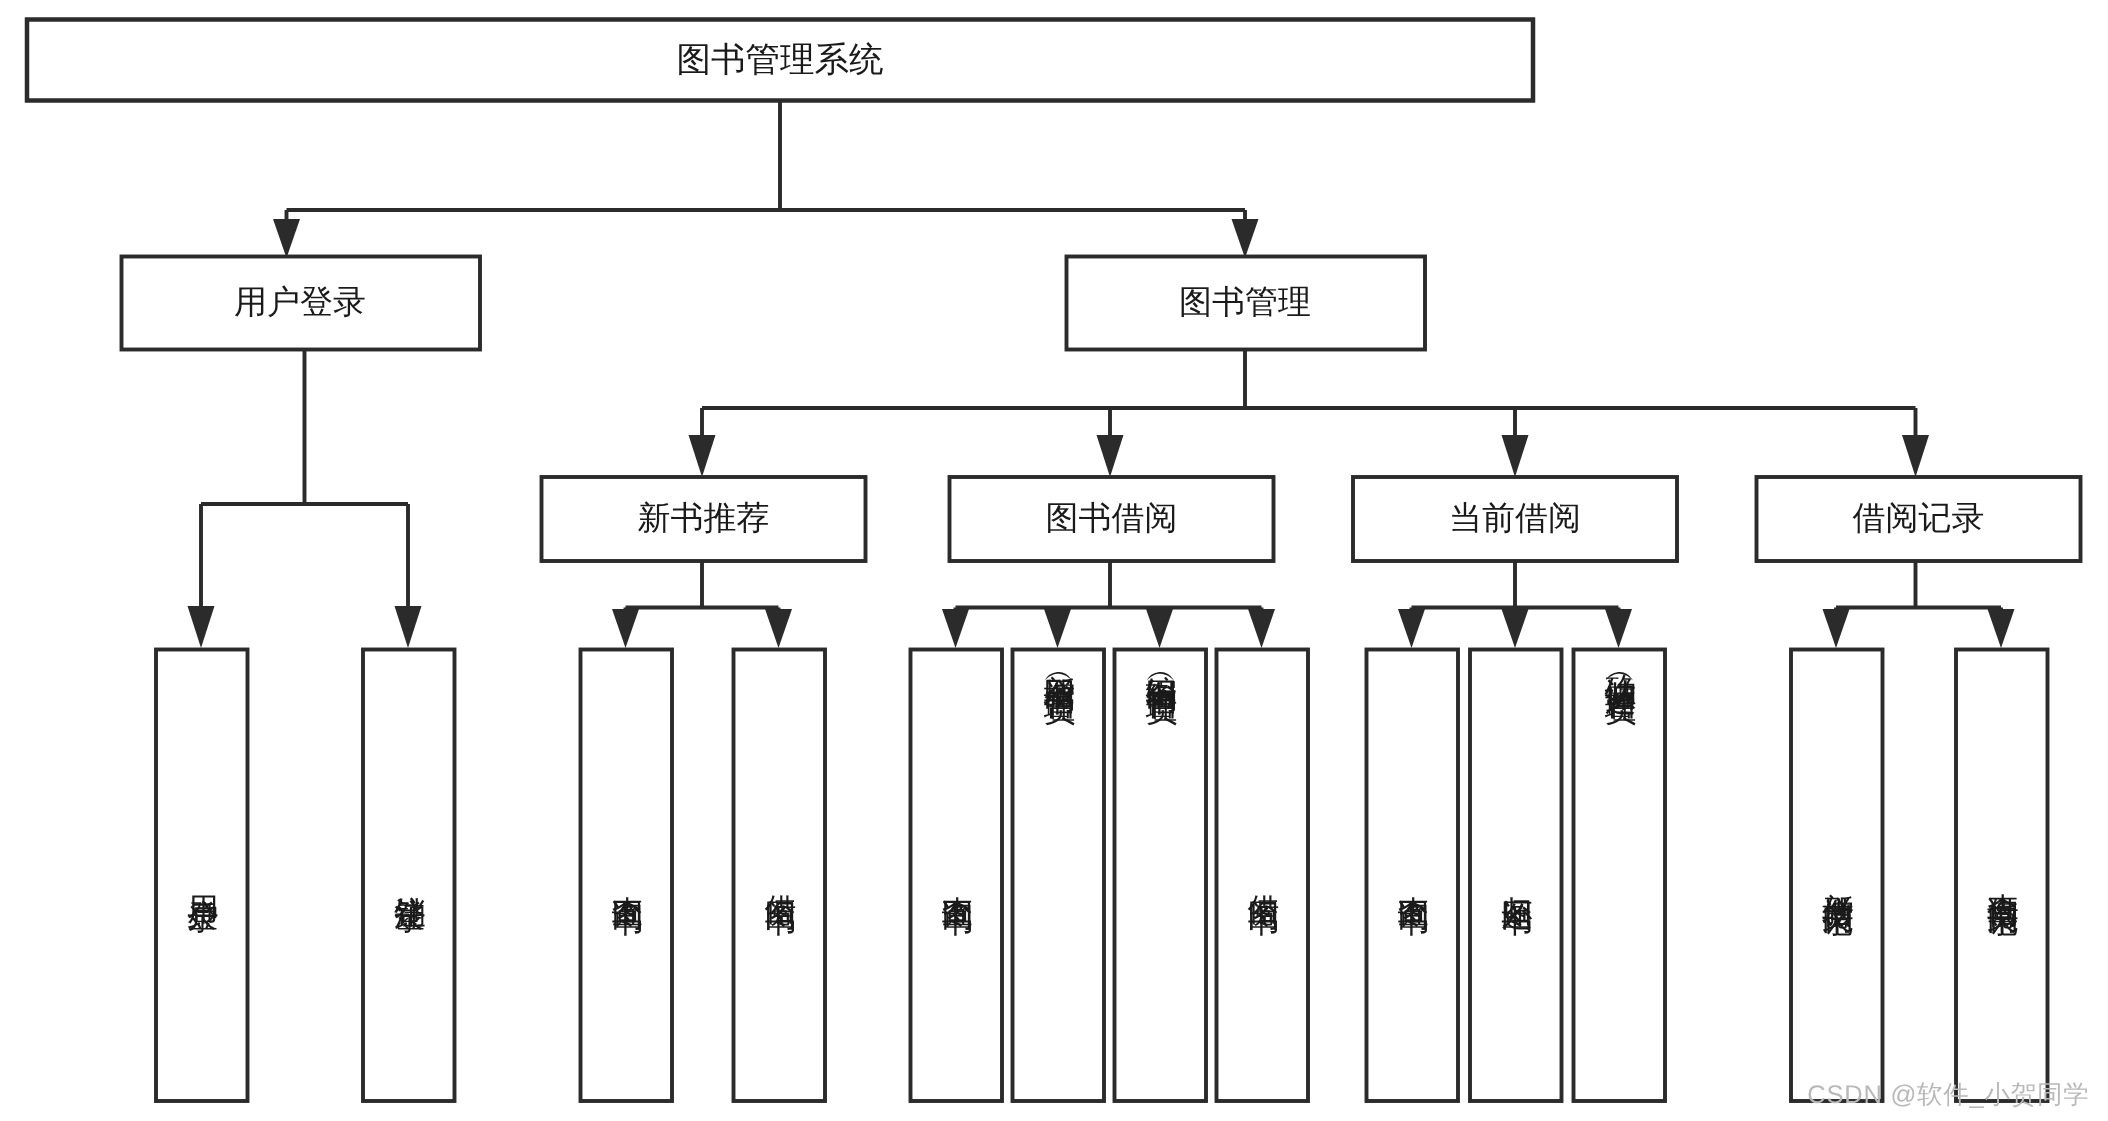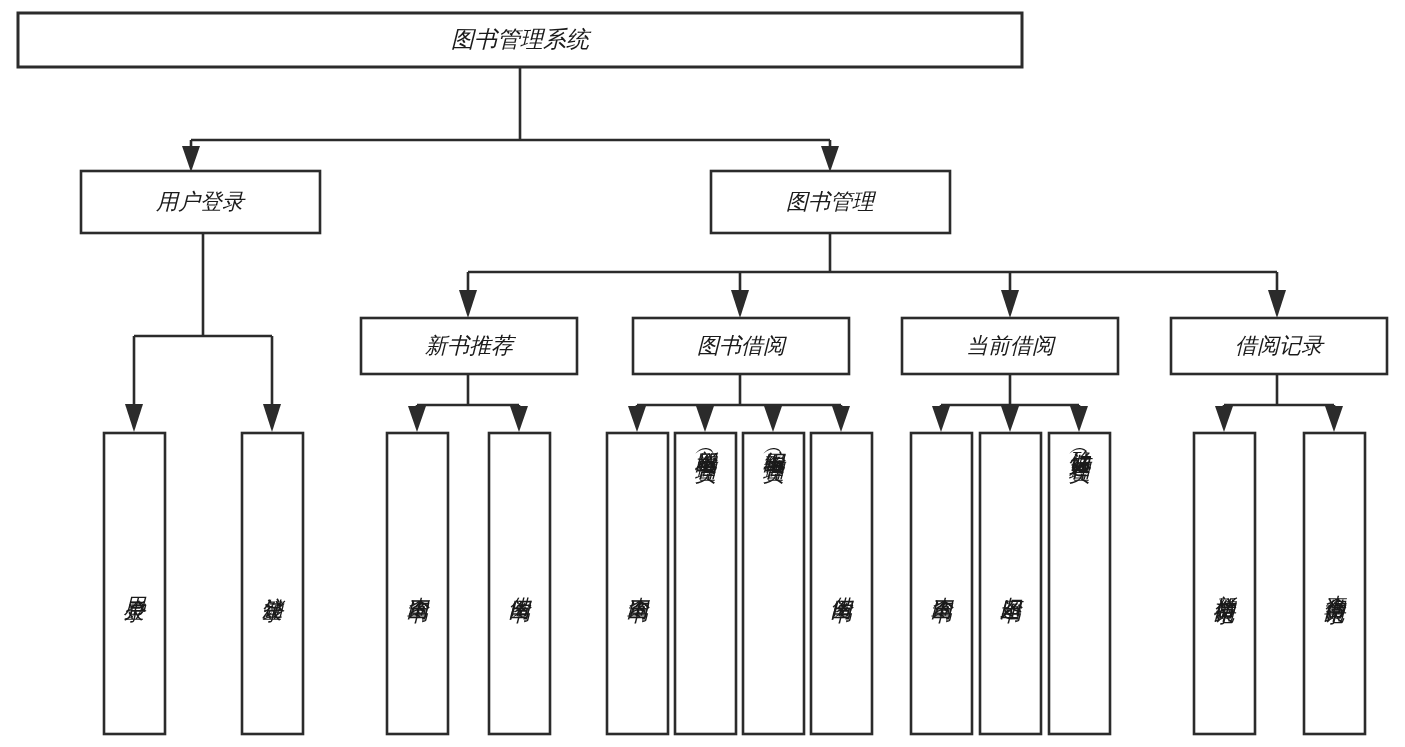--- a/index.html
+++ b/index.html
@@ -12,21 +12,20 @@
     width: 1405px;
     height: 747px;
     font-family: "Liberation Sans", "DejaVu Sans", sans-serif;
     overflow: hidden;
   }
   #diagram-root {
     position: relative;
     width: 1405px;
     height: 747px;
     background: #ffffff;
-    font-style: italic;
   }
   svg.diagram {
     position: absolute;
     left: 0;
     top: 0;
     width: 1405px;
     height: 747px;
     display: block;
   }
   .node-box {
@@ -215,14 +214,15 @@
     <span class="leaf-label">确认归还（管理员）</span>
   </div>
 
   <div class="leaf-label-wrap" style="left:1194px; top:433px; width:61px; height:301px;">
     <span class="leaf-label">新增借阅记录</span>
   </div>
   <div class="leaf-label-wrap" style="left:1304px; top:433px; width:61px; height:301px;">
     <span class="leaf-label">查询借阅记录</span>
   </div>
 
+  <div class="watermark">CSDN @软件_小贺同学</div>
 
 </div>
 
 </body></html>

